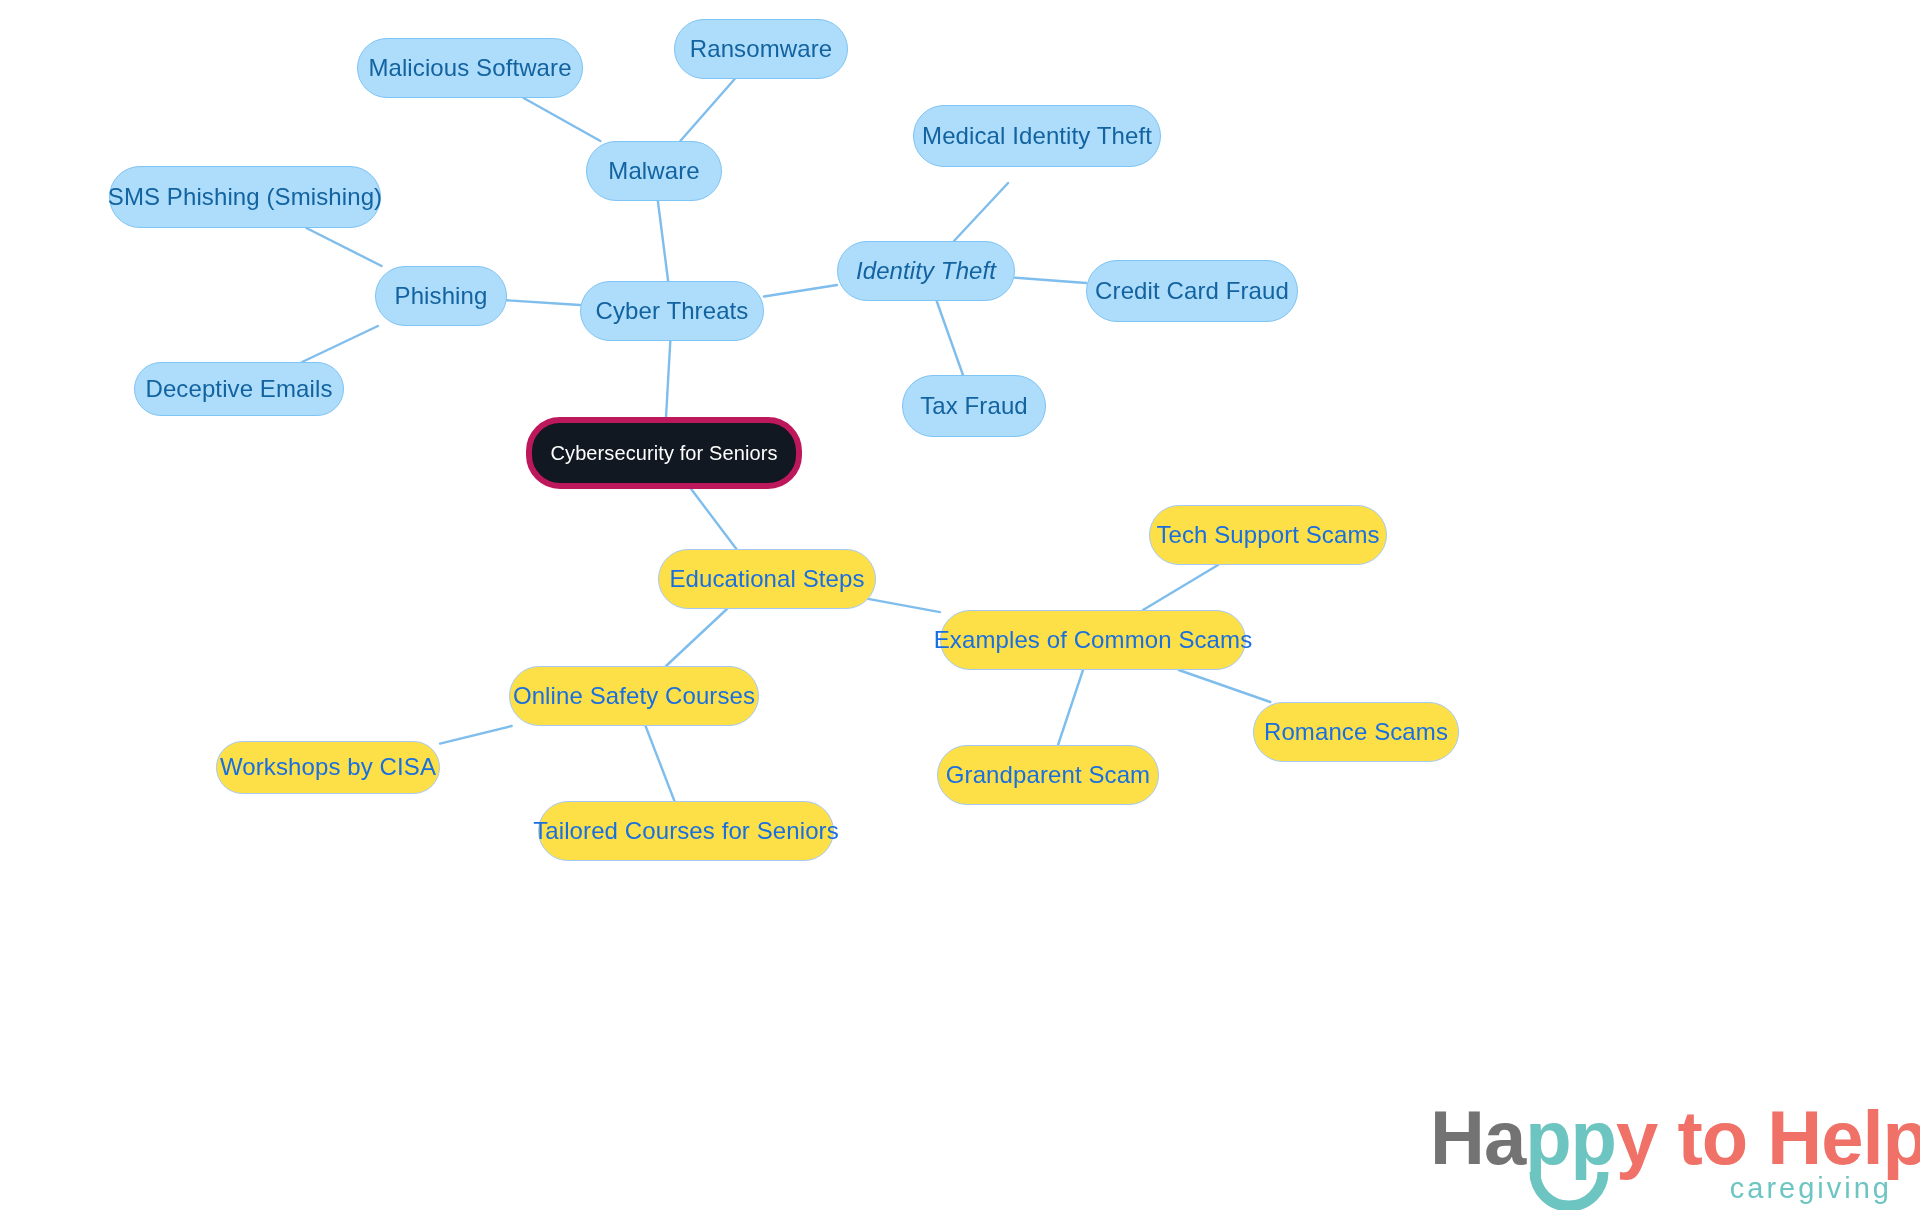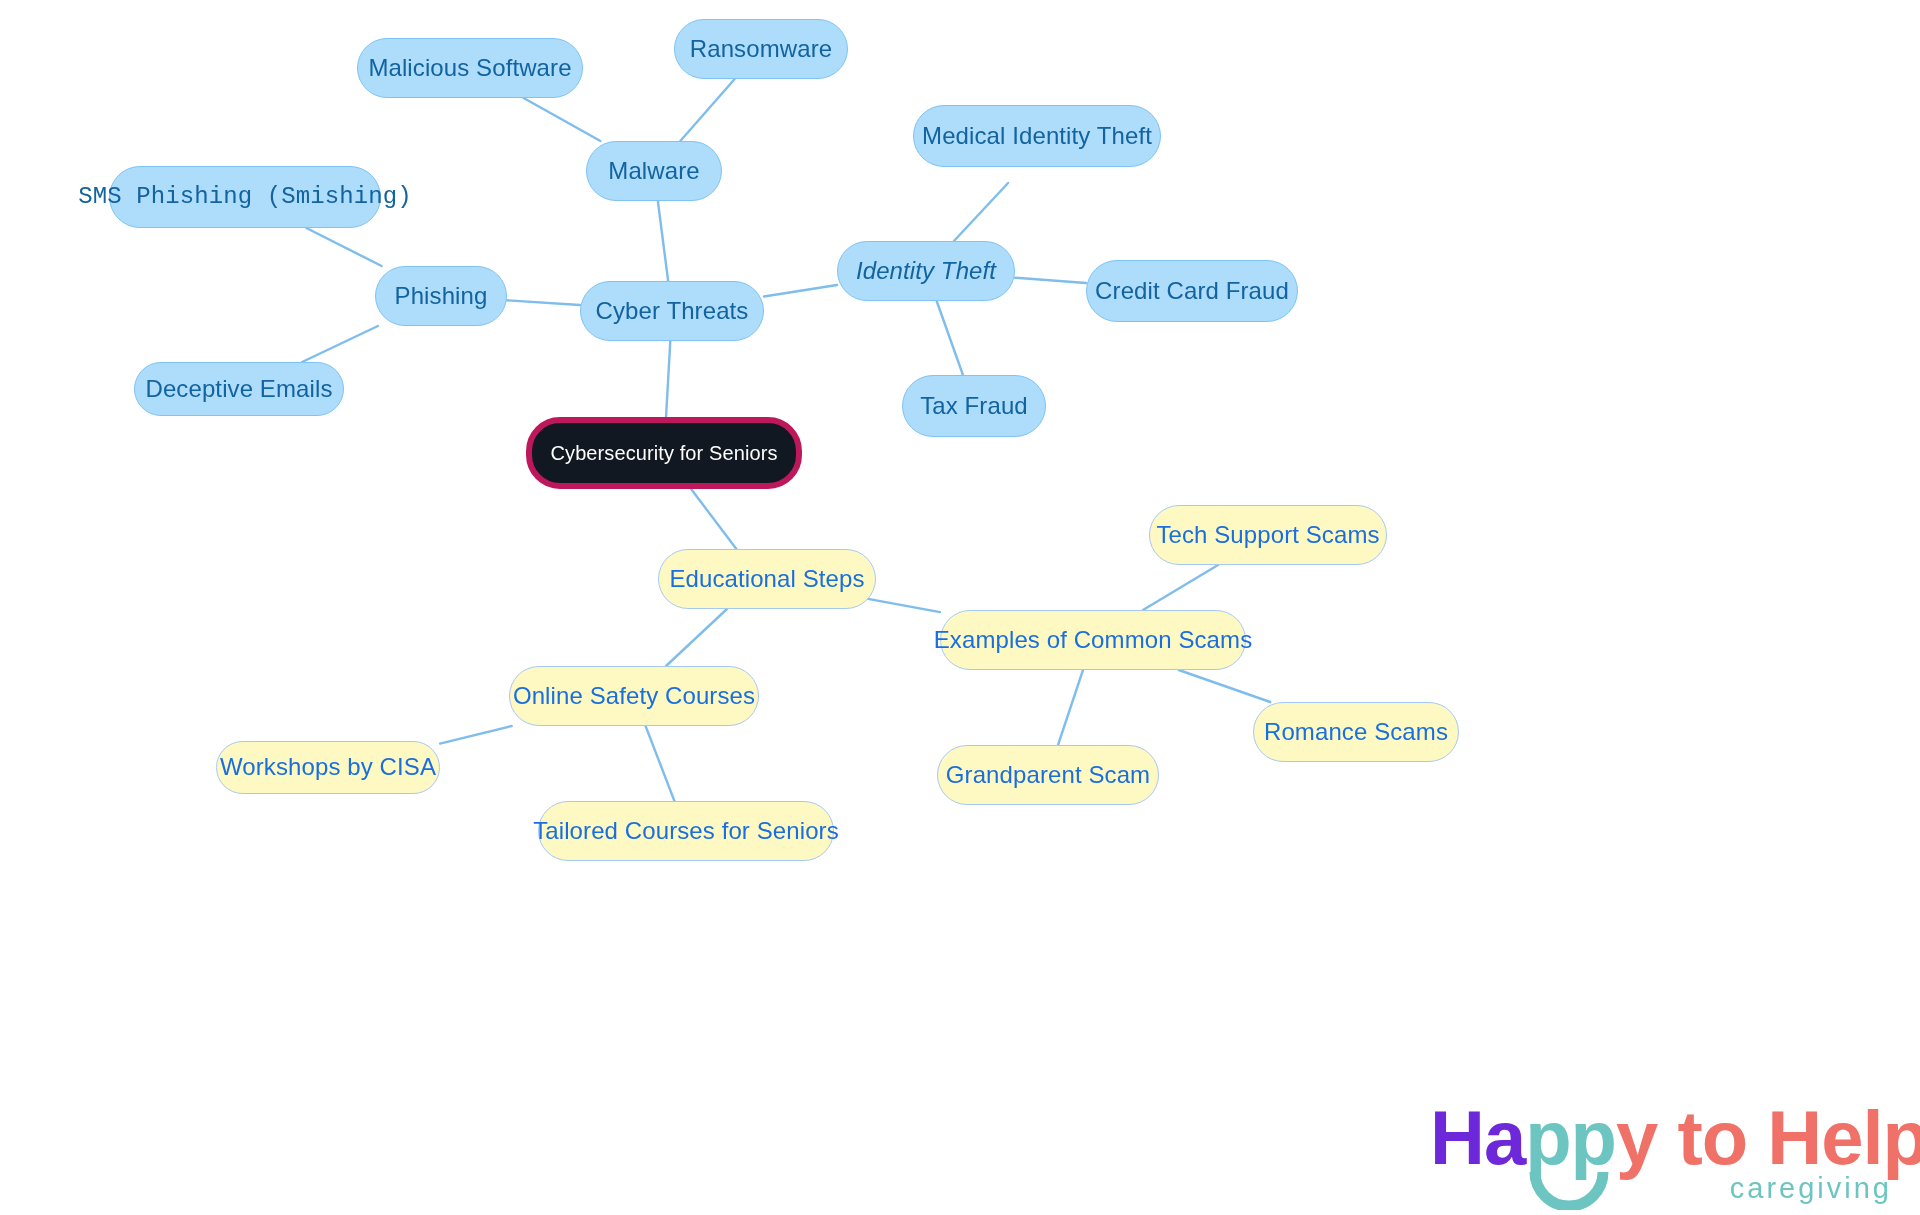--- a/index.html
+++ b/index.html
@@ -44,21 +44,21 @@
     font-size: 20px;
     border-radius: 34px;
   }
   .node.threat {
     background: #aedcfb;
     border: 1.6px solid #7ec4f4;
     color: #12639f;
     font-size: 24px;
   }
   .node.edu {
-    background: #fef9c3;
+    background: #fde047;
     border: 1.6px solid #a6c9f3;
     color: #1a6fe0;
     font-size: 24px;
   }
   
   #logo {
     position: absolute;
     left: 1430px;
     top: 1100px;
     width: 470px;
@@ -128,21 +128,21 @@
       </div>
       <div class="node threat" style="left: 357px; top: 38px; width: 226px; height: 60px;">
         <span>Malicious Software</span>
       </div>
       <div class="node threat" style="left: 674px; top: 19px; width: 174px; height: 60px;">
         <span>Ransomware</span>
       </div>
       <div class="node threat" style="left: 375px; top: 266px; width: 132px; height: 60px;">
         <span>Phishing</span>
       </div>
-      <div class="node threat" style="left: 109px; top: 166px; width: 272px; height: 62px; font-family: Liberation Mono, monospace;">
+      <div class="node threat" style="left: 109px; top: 166px; width: 272px; height: 62px;">
         <span>SMS Phishing (Smishing)</span>
       </div>
       <div class="node threat" style="left: 134px; top: 362px; width: 210px; height: 54px;">
         <span>Deceptive Emails</span>
       </div>
       <div class="node threat" style="left: 837px; top: 241px; width: 178px; height: 60px; font-style: italic;">
         <span>Identity Theft</span>
       </div>
       <div class="node threat" style="left: 913px; top: 105px; width: 248px; height: 62px;">
         <span>Medical Identity Theft</span>
@@ -177,18 +177,18 @@
       <div class="node edu" style="left: 538px; top: 801px; width: 296px; height: 60px;">
         <span>Tailored Courses for Seniors</span>
       </div>
     </div>
 
   <div id="logo">
     <svg class="teal-pp" viewBox="0 0 470 110" width="470" height="110" xmlns="http://www.w3.org/2000/svg">
       <path d="M 105 72 A 34 34 0 0 0 173 72" fill="none" stroke="#6dc5c2" stroke-width="11" stroke-linecap="butt"></path>
     </svg>
     <div class="wordmark">
-      <span style="color:#6d28d9;margin-top:44px;">Ha</span><span style="color:#6dc5c2;">pp</span><span style="color:#f07167;">y to Help</span>
+      <span style="color:#737373;margin-top:44px;">Ha</span><span style="color:#6dc5c2;">pp</span><span style="color:#f07167;">y to Help</span>
     </div>
     <div class="sub" style="color:#6dc5c2;">caregiving</div>
   </div>
 
 </div>
 
 </body></html>

